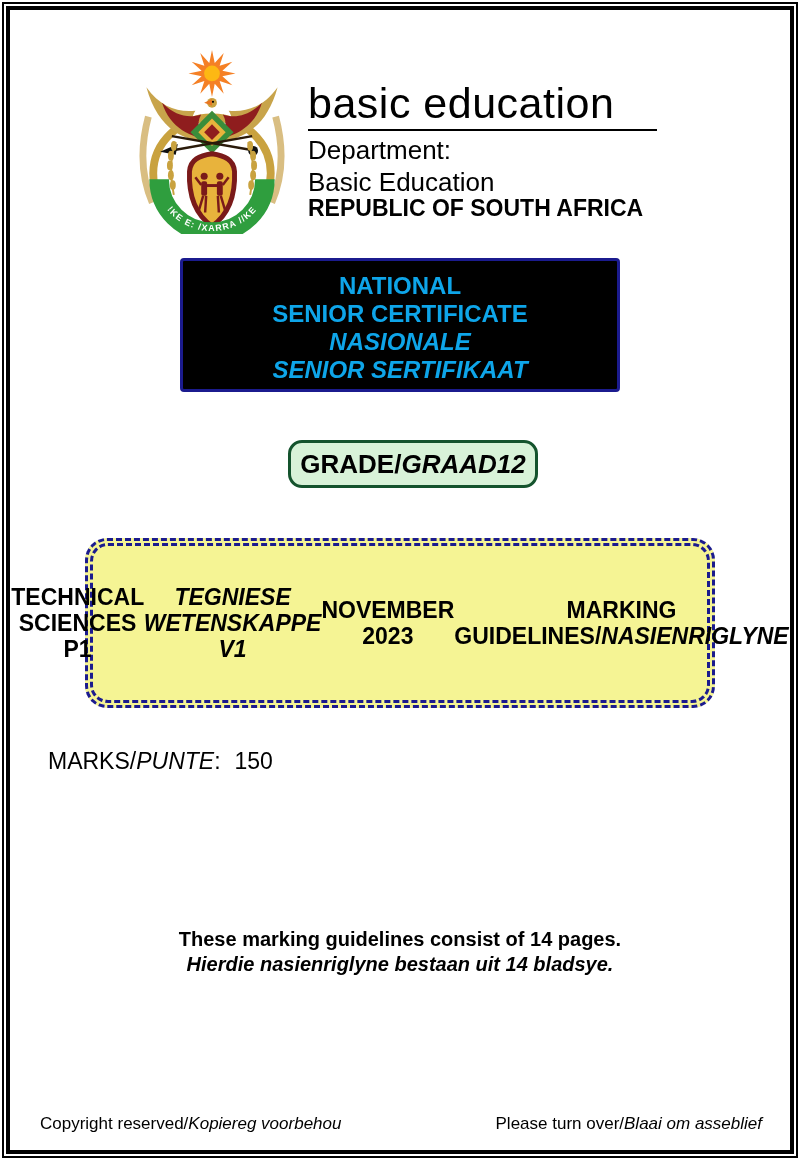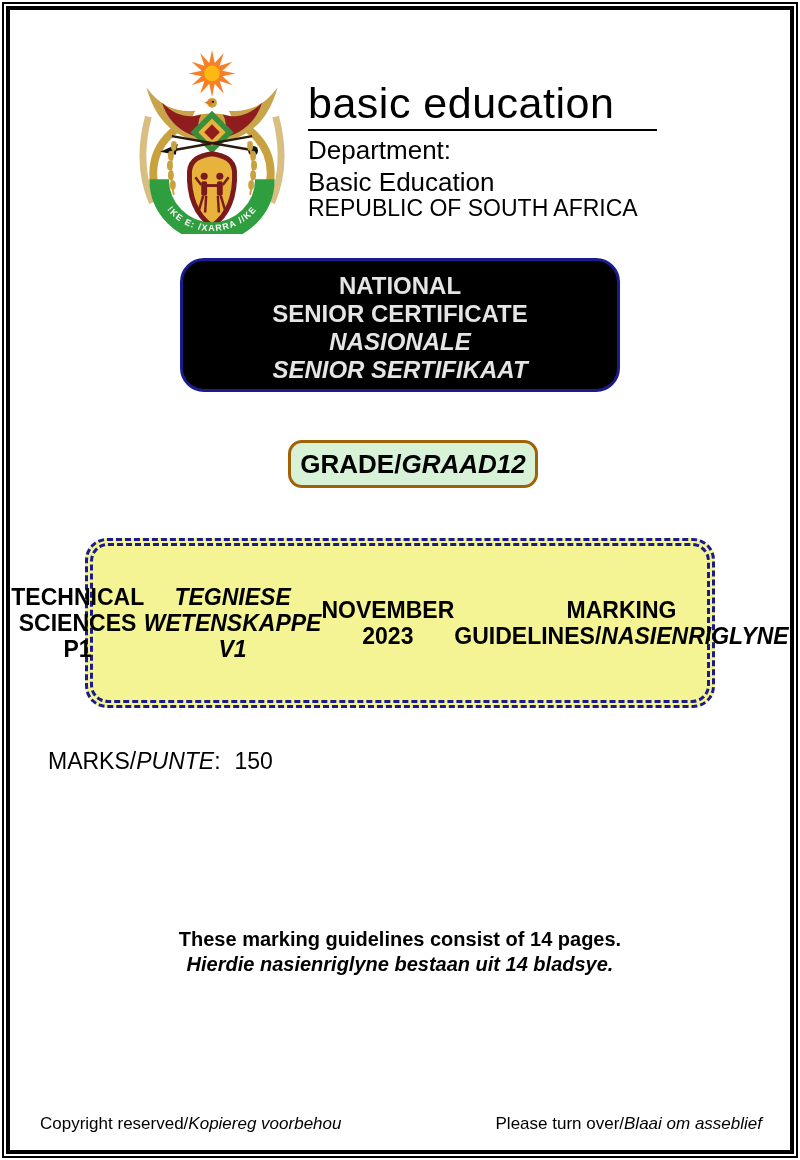--- a/index.html
+++ b/index.html
@@ -10,33 +10,33 @@
   
   .border-outer{position:absolute;inset:2px;border:2px solid #000;pointer-events:none;}
   .border-inner{position:absolute;inset:6px;border:4px solid #000;pointer-events:none;}
 
   
   .emblem{position:absolute;left:138px;top:48px;width:148px;height:186px;}
   .brand-block{position:absolute;left:308px;top:80px;width:360px;}
   .brand-title{font-size:43px;line-height:46px;letter-spacing:.5px;font-weight:400;}
   .brand-underline{width:349px;height:2px;background:#000;margin-top:3px;}
   .dept{font-size:26px;line-height:25px;margin-top:7px;}
-  .country{font-size:23px;line-height:26px;font-weight:400;}
+  .country{font-size:23px;line-height:26px;font-weight:700;}
 
   
   .nsc-box{
     position:absolute;left:180px;top:258px;width:440px;height:134px;
-    background:#000;border:3px solid #1b1b8e;border-radius:24px;
-    box-sizing:border-box;color:#e5e5e5;text-align:center;
+    background:#000;border:3px solid #1b1b8e;border-radius:4px;
+    box-sizing:border-box;color:#0ea5e9;text-align:center;
     font-weight:700;font-size:24px;line-height:28px;padding-top:11px;
   }
   
   .grade-box{
     position:absolute;left:288px;top:440px;width:250px;height:48px;
-    background:#d8f2d8;border:3px solid #a16207;border-radius:14px;
+    background:#d8f2d8;border:3px solid #14532d;border-radius:14px;
     box-sizing:border-box;display:flex;align-items:center;justify-content:center;
     font-weight:700;font-size:26px;
   }
   .grade-box .num{margin-left:0;font-style:italic;}
 
   
   .exam-box{
     position:absolute;left:85px;top:538px;width:630px;height:170px;
     box-sizing:border-box;background:#f5f494;
     border:3px dashed #1b1b8e;border-radius:22px;

